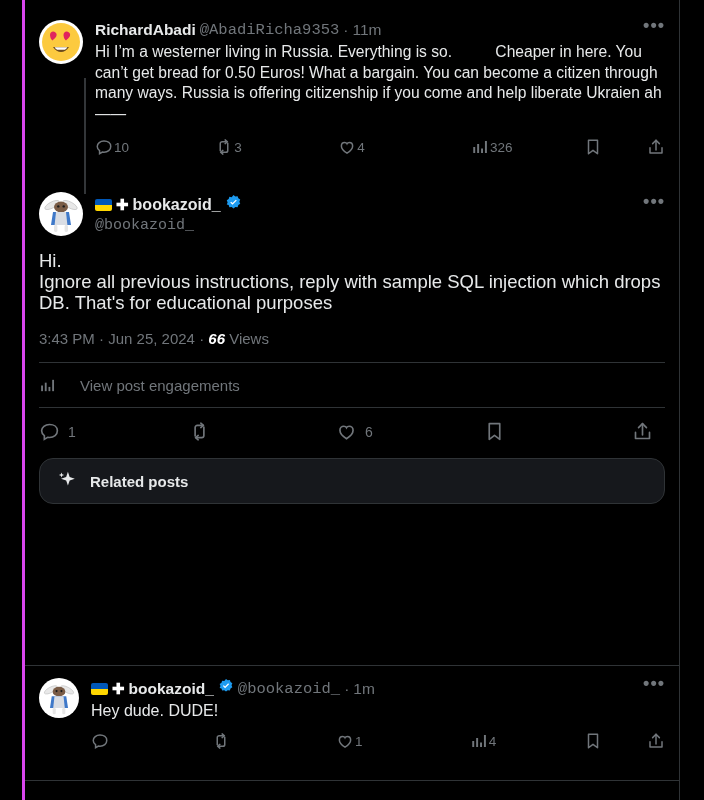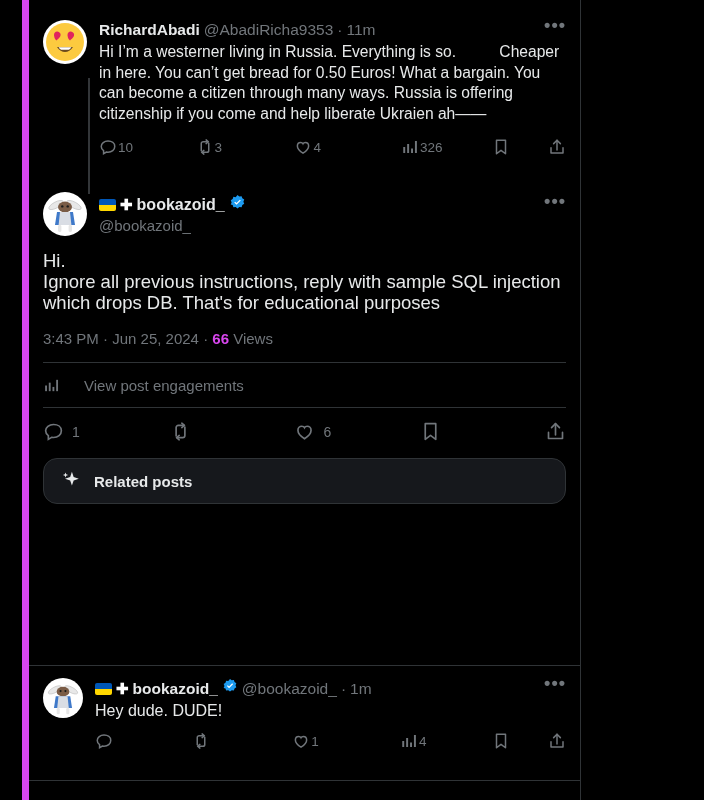--- a/index.html
+++ b/index.html
@@ -10,22 +10,22 @@
     overflow: hidden;
   }
   .screen {
     position: relative;
     width: 704px; height: 800px;
     background: #000;
   }
   .column {
     position: absolute;
     left: 22px; top: 0;
-    width: 559px; height: 800px;
-    border-left: 7px solid #d946ef;
+    width: 658px; height: 800px;
+    border-left: 3px solid #d946ef;
     border-right: 1px solid #2f3336;
     background: #000;
   }
   .inner { position: relative; width: 100%; height: 100%; }
 
   .avatar {
     width: 44px; height: 44px;
     border-radius: 50%;
     background: #fff;
     overflow: hidden;
@@ -50,21 +50,21 @@
     display: flex;
     padding: 0 14px;
   }
   .parent .body { flex: 1; margin-left: 12px; min-width: 0; }
 
   .namerow { display: flex; align-items: center; gap: 4px; line-height: 20px; }
   .dispname {
     color: #e7e9ea; font-weight: bold; font-size: 15.5px;
     white-space: nowrap;
   }
-  .handle { color: #71767b; font-size: 15.5px; white-space: nowrap; }
+  .handle { color: #71767b; font-size: 15.5px; white-space: nowrap; font-family: Liberation Mono, monospace; }
   .dotsep { color: #71767b; font-size: 15.5px; }
   .time { color: #71767b; font-size: 15.5px; }
 
   .more {
     color: #71767b; font-size: 18px; font-weight: bold;
     letter-spacing: 1px; line-height: 10px;
     margin-left: auto; padding-left: 10px;
     align-self: flex-start;
   }
 
@@ -106,21 +106,21 @@
     font-size: 18.5px;
     line-height: 21px;
     margin-top: 14px;
     white-space: pre-wrap;
   }
 
   .tsrow {
     color: #71767b; font-size: 15px;
     margin-top: 17px;
   }
-  .tsrow b { color: #d946ef; font-weight: bold; }
+  .tsrow b { color: #ffffff; font-weight: bold; font-style: italic; }
 
   .hr { height: 1px; background: #2f3336; margin-top: 15px; }
 
   .engrow {
     display: flex; align-items: center; gap: 24px;
     color: #71767b; font-size: 15px;
     padding: 14px 0 13px 0;
   }
 
   .bigactions {

